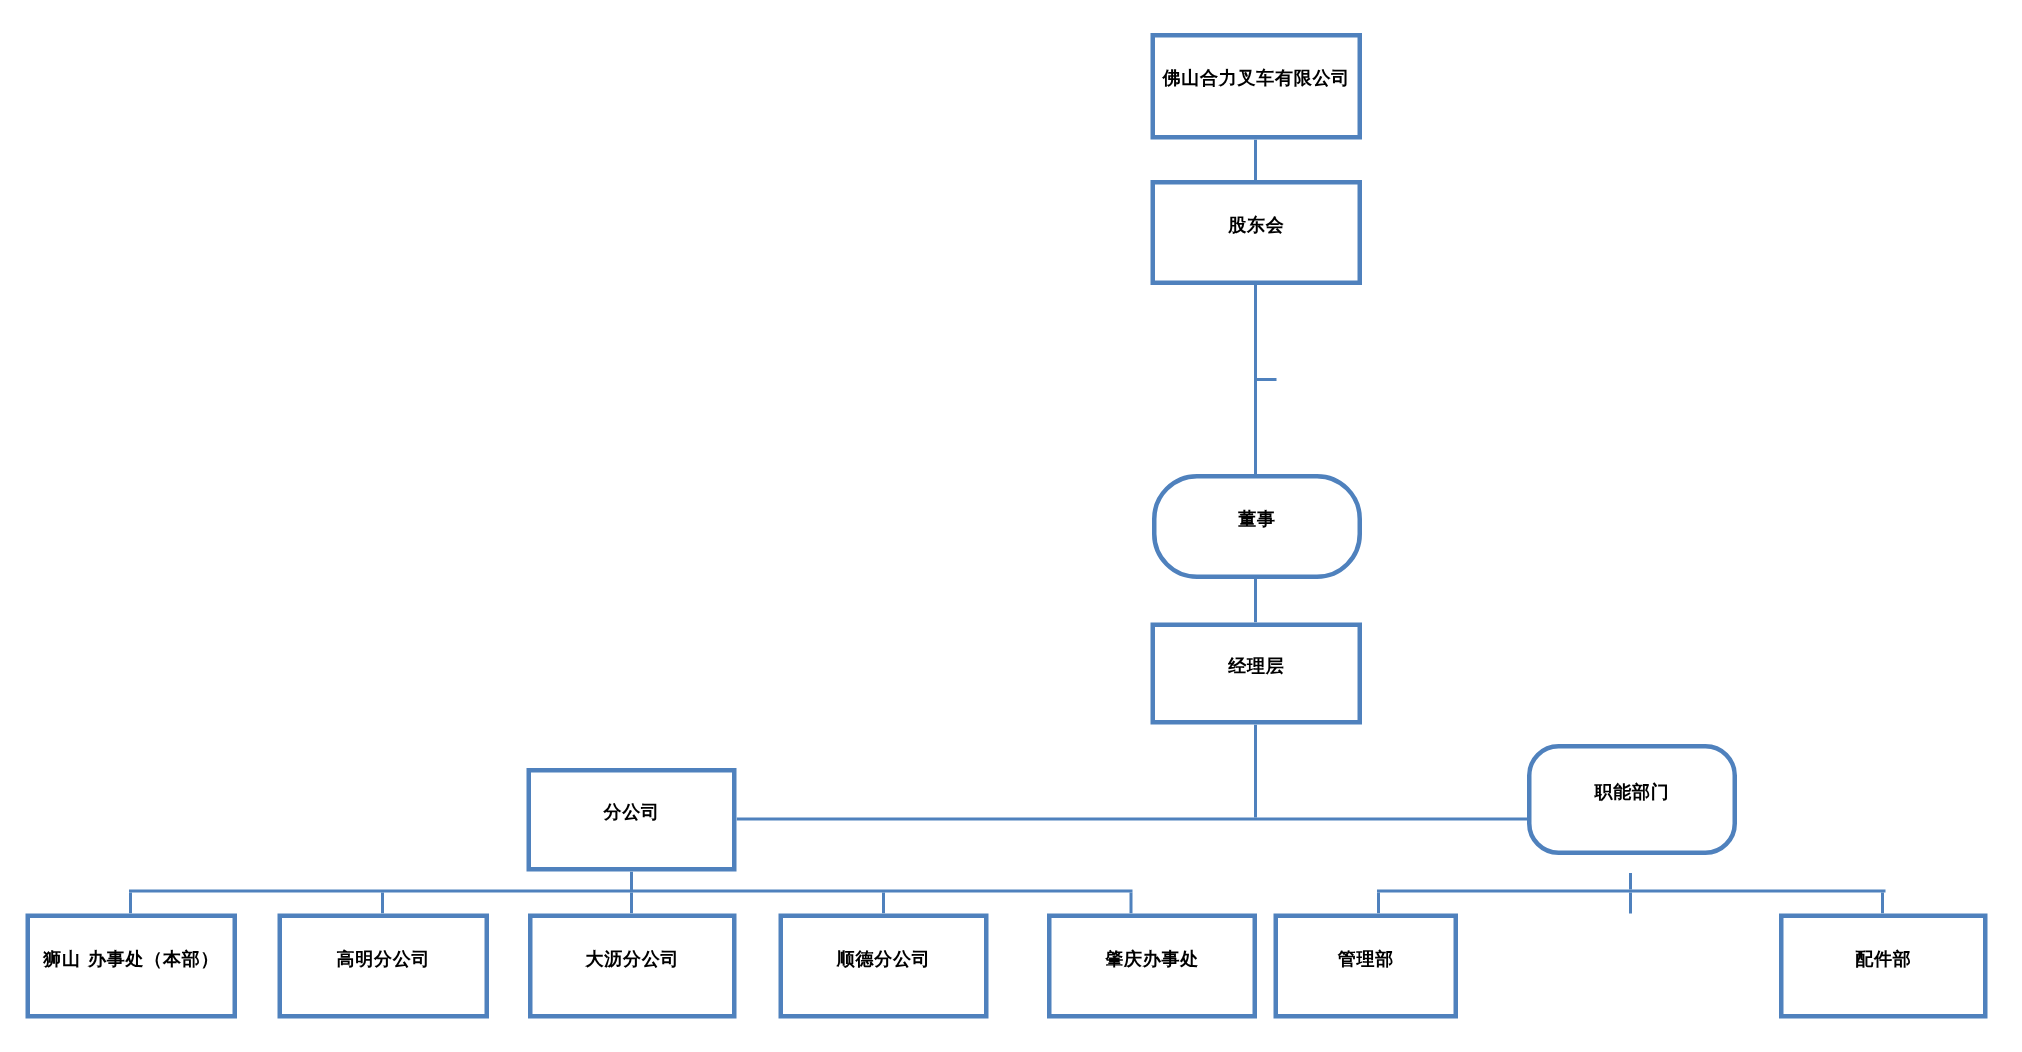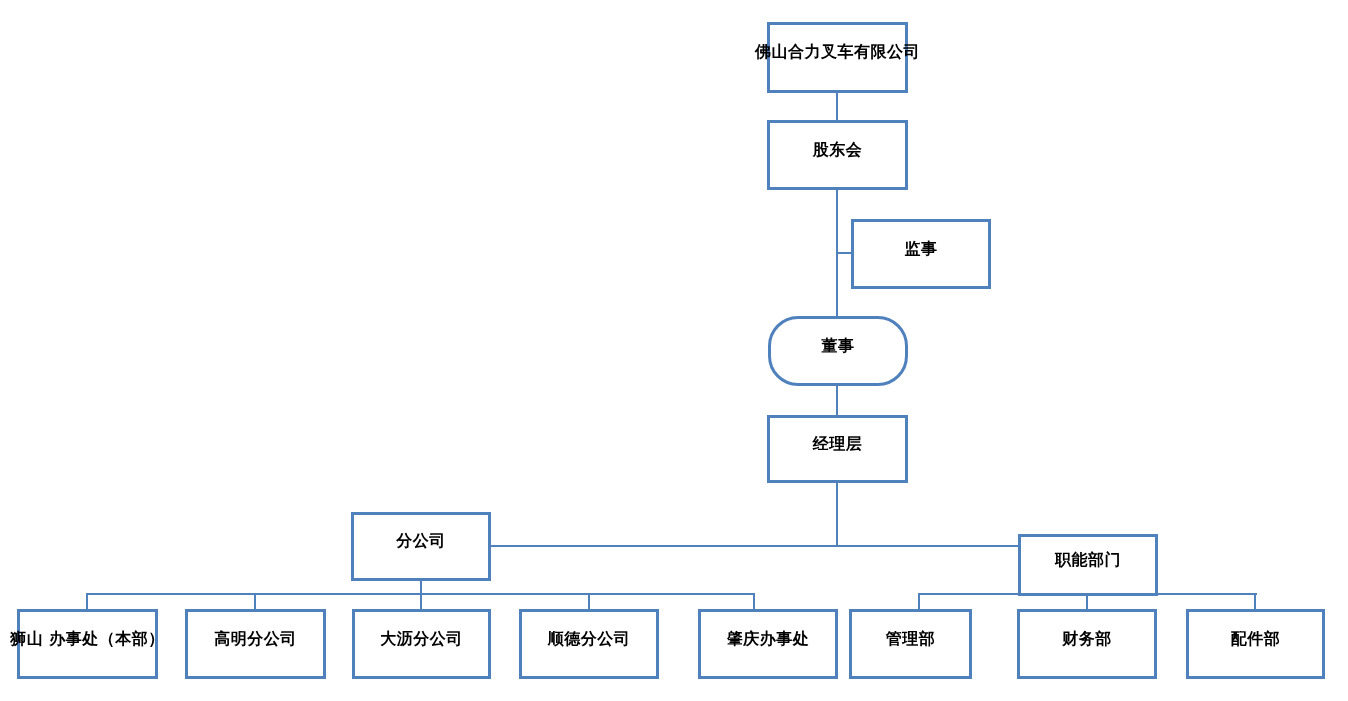--- a/index.html
+++ b/index.html
@@ -19,40 +19,40 @@
     position: absolute;
     box-sizing: border-box;
     border: 3px solid #4f81bd;
     background: #ffffff;
     display: flex;
     align-items: center;
     justify-content: center;
     padding-bottom: 10px;
   }
   .node .label {
-    font-size: 16px;
+    font-size: 12px;
     font-weight: bold;
     color: #000000;
     letter-spacing: 0.5px;
     white-space: nowrap;
     text-align: center;
   }
   .edge {
     position: absolute;
     background: #4f81bd;
   }
 
   
   .n-company      { left:767px;  top:22px;  width:141px; height:71px; }
   .n-shareholders { left:767px;  top:120px; width:141px; height:70px; }
   .n-supervisor   { left:851px;  top:219px; width:140px; height:70px; }
   .n-director     { left:768px;  top:316px; width:140px; height:70px;border-radius:30px; }
   .n-management   { left:767px;  top:415px; width:141px; height:68px; }
   .n-branch       { left:351px;  top:512px; width:140px; height:69px; }
-  .n-functional   { left:1018px; top:534px; width:140px; height:62px; }
+  .n-functional   { left:1018px; top:496px; width:140px; height:74px;border-radius:21px; }
   .n-b1 { left:17px;   top:609px; width:141px; height:70px; }
   .n-b2 { left:185px;  top:609px; width:141px; height:70px; }
   .n-b3 { left:352px;  top:609px; width:139px; height:70px; }
   .n-b4 { left:519px;  top:609px; width:140px; height:70px; }
   .n-b5 { left:684px;  top:609px; width:140px; height:70px;margin-left:14px; }
   .n-f1 { left:849px;  top:609px; width:123px; height:70px; }
   .n-f2 { left:1017px; top:609px; width:140px; height:70px; }
   .n-f3 { left:1186px; top:609px; width:139px; height:70px; }
 
   
@@ -98,23 +98,20 @@
   <div class="edge e-stub-f1"></div>
   <div class="edge e-stub-f2"></div>
   <div class="edge e-stub-f3"></div>
 
   <div class="node n-company">
     <span class="label">佛山合力叉车有限公司</span>
   </div>
   <div class="node n-shareholders">
     <span class="label">股东会</span>
   </div>
-  <div class="node n-supervisor">
-    <span class="label">监事</span>
-  </div>
   <div class="node n-director">
     <span class="label">董事</span>
   </div>
   <div class="node n-management">
     <span class="label">经理层</span>
   </div>
   <div class="node n-branch">
     <span class="label">分公司</span>
   </div>
   <div class="node n-functional">
@@ -133,20 +130,17 @@
   <div class="node n-b4">
     <span class="label">顺德分公司</span>
   </div>
   <div class="node n-b5">
     <span class="label">肇庆办事处</span>
   </div>
 
   <div class="node n-f1">
     <span class="label">管理部</span>
   </div>
-  <div class="node n-f2">
-    <span class="label">财务部</span>
-  </div>
   <div class="node n-f3">
     <span class="label">配件部</span>
   </div>
 
 </div>
 
 </body></html>

